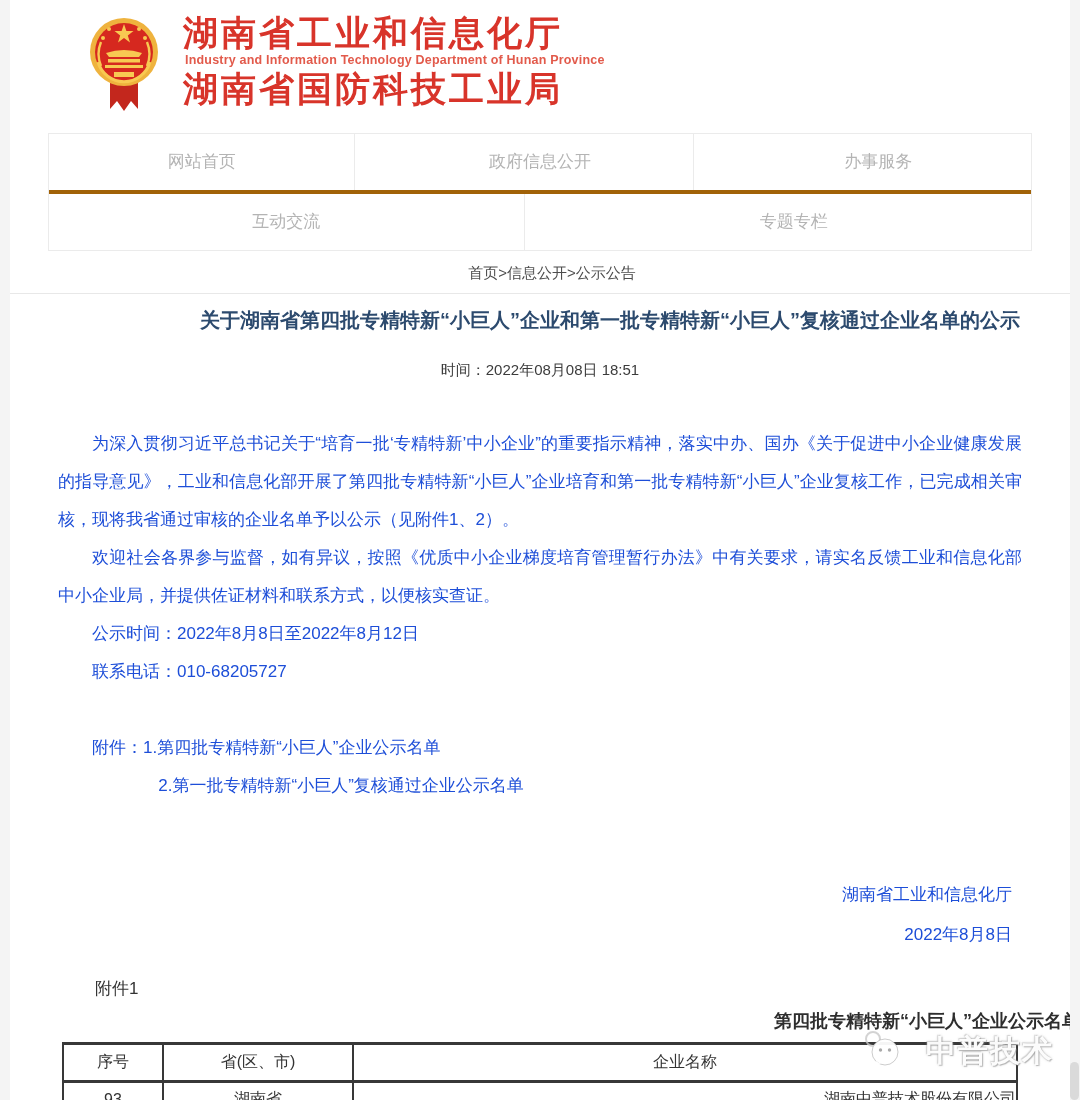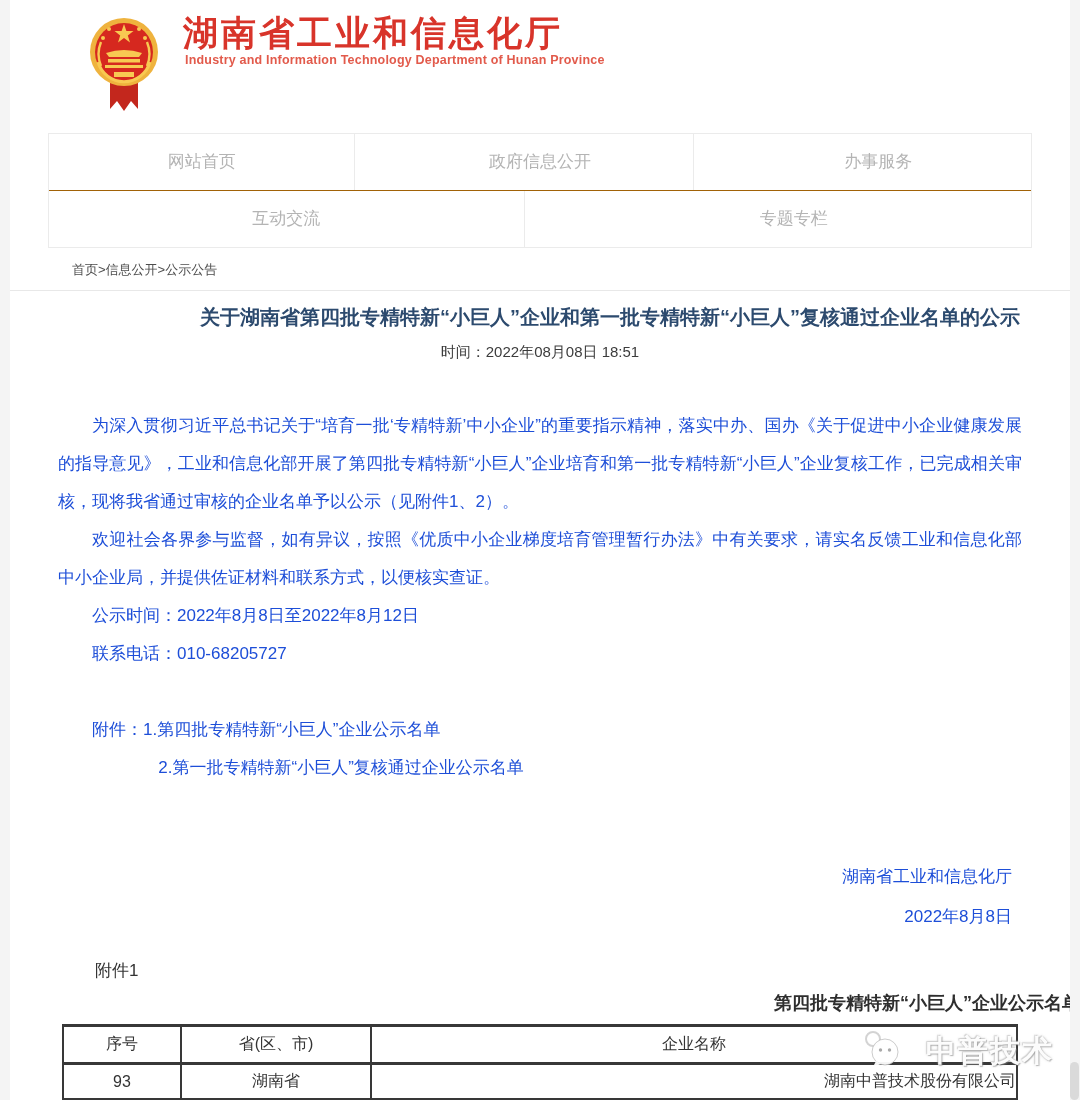--- a/index.html
+++ b/index.html
@@ -14,55 +14,55 @@
   
   .site-header { position:relative; height:133px; background:#fff; }
   .emblem { position:absolute; left:88px; top:12px; width:72px; height:104px; }
   .header-titles { position:absolute; left:183px; top:14px; }
   .org-cn { font-size:35px; font-weight:bold; color:#d8342a; letter-spacing:3px; line-height:38px; }
   .org-en { font-size:12.5px; color:#e25a4b; line-height:15px; margin:1px 0 2px 2px; letter-spacing:0.2px;font-weight:bold; }
 
   
   .main-nav { margin:0 48px; border:1px solid #ebebeb; background:#fff; }
   .nav-row { display:flex;gap:32px; }
-  .nav-row + .nav-row { border-top:1px solid #a16207; }
+  .nav-row + .nav-row { border-top:4px solid #a16207; }
   .nav-cell { flex:1; text-align:center; line-height:56px; height:56px;
     color:#b4b4b4; font-size:17px; text-decoration:none; display:block;
     border-right:1px solid #ebebeb; cursor:pointer; }
   .nav-cell:last-child { border-right:none; }
 
   
   .breadcrumb { margin:0 48px; padding-left:24px; height:42px; line-height:44px;
-    font-size:13px; color:#4d4d4d; cursor:pointer; }
+    font-size:15px; color:#4d4d4d; cursor:pointer;text-align:center; }
   .crumb-divider { margin:0 10px; border-bottom:1px solid #e8e8e8; }
 
   
   .article-title { margin:13px 60px 0; text-align:right; font-size:20px;
     font-weight:bold; color:#2c4a6e; line-height:26px; }
-  .article-time { margin-top:13px; text-align:center; font-size:15px; color:#3c3c3c; }
+  .article-time { margin-top:28px; text-align:center; font-size:15px; color:#3c3c3c; }
 
   
   .article-body { margin:45px 58px 0; font-size:17px; line-height:38px;
     color:#1d4ed8; text-align:justify; }
   .article-body p { text-indent:2em; }
   .plain-line { text-indent:2em; }
   .attachments { margin-top:38px; }
   .att-line2 { padding-left:5.9em; }
   .signature { margin-top:70px; text-align:right; padding-right:10px; line-height:40px; }
 
   .annex-label { margin:16px 0 0 95px; font-size:17px; color:#333; line-height:36px; }
   .table-title { margin-top:2px; text-align:right; font-size:18px; font-weight:bold; color:#2e2e2e; }
 
   
   .annex-table { width:956px; margin:9px auto 0; border-collapse:collapse; table-layout:fixed; }
   .annex-table th, .annex-table td { border:2px solid #383838; font-size:16px;
     color:#333; font-weight:normal; text-align:center; }
   .annex-table th { height:38px; border-bottom-width:3px; border-top-width:3px; }
   .annex-table td { height:36px; border-bottom-width:3px; }
-  .col-no { width:118px;font-family:Liberation Serif, serif; } .col-prov { width:190px; }
+  .col-no { width:100px;font-family:Liberation Serif, serif; } .col-prov { width:190px; }
   td.cell-company { text-align:right; padding-left:3px; }
 
   
   .watermark { position:absolute; right:26px; top:1028px; display:flex; align-items:center;
     gap:22px; z-index:6; pointer-events:none; }
   .wm-text { font-size:30px; font-weight:bold; color:rgba(255,255,255,0.96); letter-spacing:2px;
     text-shadow:1px 1px 1px rgba(130,130,130,0.55), -1px -1px 1px rgba(160,160,160,0.4), 0 0 3px rgba(140,140,140,0.4); }
   .scroll-thumb { position:absolute; right:1px; bottom:0; width:9px; height:38px;
     background:#dadada; border-radius:5px; z-index:7; }
 </style>
@@ -88,20 +88,21 @@
       <rect x="17" y="53" width="38" height="3" fill="#f8c952"></rect>
       <path d="M10,50 A27,27 0 0,0 62,50" fill="none" stroke="#f8c952" stroke-width="3"></path>
       <path d="M13,30 Q8,42 13,54" fill="none" stroke="#f8c952" stroke-width="2.4"></path>
       <path d="M59,30 Q64,42 59,54" fill="none" stroke="#f8c952" stroke-width="2.4"></path>
       <rect x="26" y="60" width="20" height="5" fill="#f8c952"></rect>
     </svg>
   </span>
   <div class="header-titles">
     <div class="org-cn">湖南省工业和信息化厅</div>
     <div class="org-en">Industry and Information Technology Department of Hunan Province</div>
+    <div class="org-cn">湖南省国防科技工业局</div>
   </div>
 </header>
 
 <nav class="main-nav">
   <div class="nav-row">
     <a class="nav-cell">网站首页</a>
     <a class="nav-cell">政府信息公开</a>
     <a class="nav-cell">办事服务</a>
   </div>
   <div class="nav-row">

